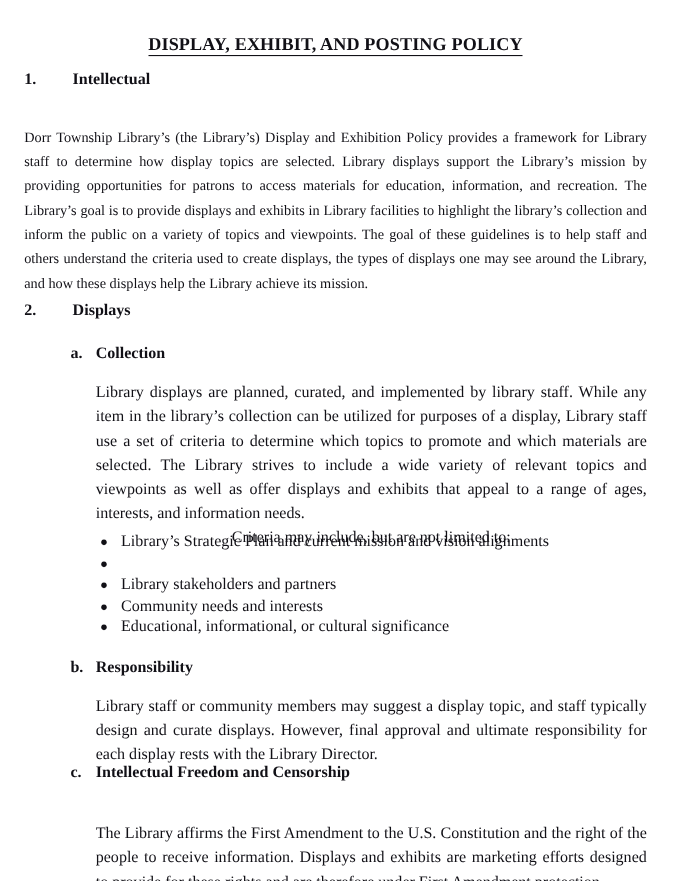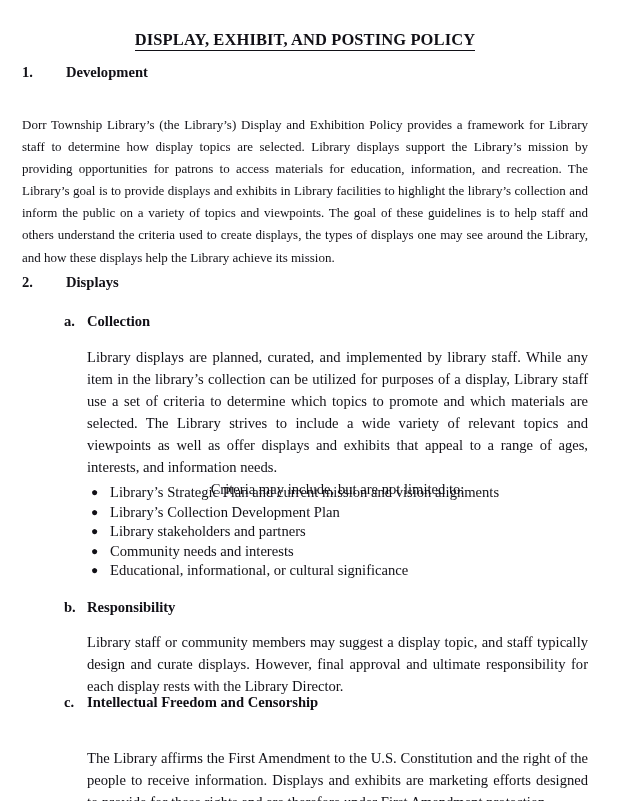--- a/index.html
+++ b/index.html
@@ -141,21 +141,21 @@
 </head>
 <body>
 
 <div class="page">
 
   <h1 class="doc-title"><span class="title-text">DISPLAY, EXHIBIT, AND POSTING POLICY</span></h1>
 
   <div class="section" style="top:62px;">
     <div class="sec-head">
       <span class="sec-num">1.</span>
-      <span class="sec-title">Development</span>
+      <span class="sec-title">Intellectual</span>
     </div>
   </div>
 
   <p class="body-para" style="top:101px;">Dorr Township Library’s (the Library’s) Display and Exhibition Policy provides a framework for Library staff to determine how display topics are selected. Library displays support the Library’s mission by providing opportunities for patrons to access materials for education, information, and recreation. The Library’s goal is to provide displays and exhibits in Library facilities to highlight the library’s collection and inform the public on a variety of topics and viewpoints. The goal of these guidelines is to help staff and others understand the criteria used to create displays, the types of displays one may see around the Library, and how these displays help the Library achieve its mission.</p>
 
   <div class="section" style="top:272px;">
     <div class="sec-head">
       <span class="sec-num">2.</span>
       <span class="sec-title">Displays</span>
     </div>
@@ -172,21 +172,20 @@
 
   <p class="sub-para ragged" style="top:463px;">Criteria may include, but are not limited to:</p>
 
   <ul class="bullet-list" style="top:483px;">
     <li>
       <span class="bullet-dot">●</span>
       <span>Library’s Strategic Plan and current mission and vision alignments</span>
     </li>
     <li>
       <span class="bullet-dot">●</span>
-      <span>Library’s Collection Development Plan</span>
     </li>
     <li>
       <span class="bullet-dot">●</span>
       <span>Library stakeholders and partners</span>
     </li>
     <li>
       <span class="bullet-dot">●</span>
       <span>Community needs and interests</span>
     </li>
     <li>

